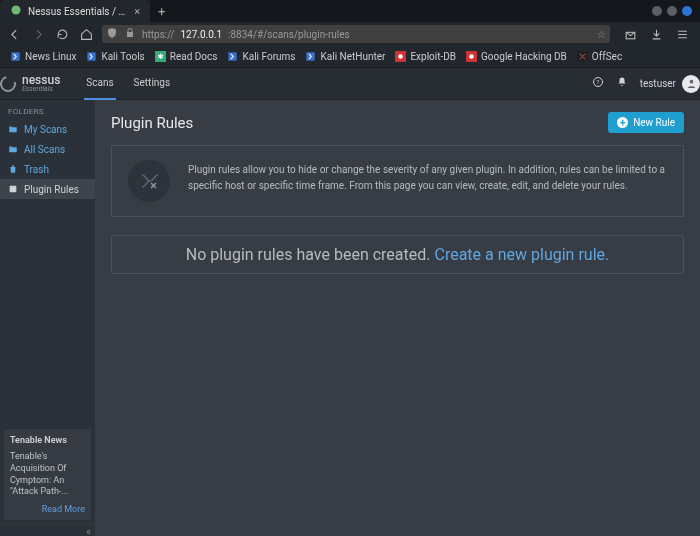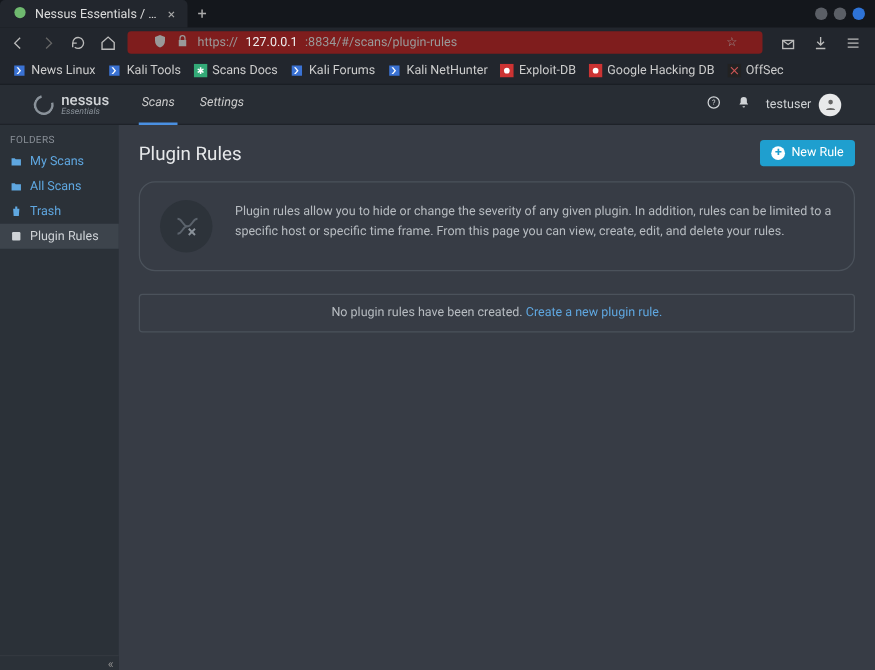--- a/index.html
+++ b/index.html
@@ -12,40 +12,40 @@
 .tab-title { white-space: nowrap; overflow: hidden; text-overflow: ellipsis; flex: 1; }
 .tab .close { color: #aaa; font-size: 11px; }
 .newtab { color: #aaa; padding: 0 8px; font-size: 13px; }
 .win-dots { margin-left: auto; display: flex; gap: 5px; padding-right: 8px; }
 .dot { width: 10px; height: 10px; border-radius: 50%; }
 .dot.g { background: #5b5f66; } .dot.y { background: #5b5f66; } .dot.b { background: #2e73d6; }
 
 .navbar { display: flex; align-items: center; height: 24px; padding: 0 6px; gap: 8px; }
 .nav-btn { width: 16px; height: 16px; display: flex; align-items: center; justify-content: center; color: #bbb; }
 .nav-btn svg { width: 13px; height: 13px; fill: #bbb; }
-.urlbar { flex: 1; display: flex; align-items: center; height: 18px; background: #7f1d1d; border-radius: 3px; padding: 0 20px; gap: 6px; font-size: 10px; color: #999; }
+.urlbar { flex: 1; display: flex; align-items: center; height: 18px; background: #404040; border-radius: 3px; padding: 0 4px; gap: 6px; font-size: 10px; color: #999; }
 .urlbar .lock { color: #999; }
 .urlbar .host { color: #eee; text-align: center; }
 .urlbar .star { margin-left: auto; color: #999; }
 .right-icons { display: flex; gap: 10px; padding: 0 4px; }
 
 .bookmarks { display: flex; align-items: center; gap: 10px; height: 22px; padding: 0 10px; font-size: 10px; background: #22262d; border-bottom: 1px solid #1a1e24; }
 .bm { display: flex; align-items: center; gap: 4px; color: #ccc; }
 .bm .favicon { width: 11px; height: 11px; display: inline-flex; align-items: center; justify-content: center; border-radius: 2px; }
 .fav-svg { width: 11px; height: 11px; }
 
 
 .app { display: flex; flex-direction: column; height: calc(536px - 68px); background: #2b3138; }
-.app-header { display: flex; align-items: center; height: 32px; background: #282d34; border-bottom: 1px solid #1e2228; padding: 0 27px; }
+.app-header { display: flex; align-items: center; height: 32px; background: #282d34; border-bottom: 1px solid #1e2228; padding: 0 0; }
 .logo { display: flex; align-items: center; gap: 6px; color: #d0d3d6; font-size: 12px; }
 .logo-mark { width: 16px; height: 16px; border: 2px solid #8a929a; border-radius: 50%; border-top-color: transparent; transform: rotate(30deg); }
 .logo-text { display: flex; flex-direction: column; line-height: 1; }
 .logo-text .l1 { font-size: 12px; font-weight: 500; }
 .logo-text .l2 { font-size: 7px; color: #8a929a; font-style: italic; }
-.top-tabs { display: flex; gap: 16px; margin-left: 24px; font-style: italic; }
+.top-tabs { display: flex; gap: 16px; margin-left: 24px; }
 .top-tab { font-size: 10px; color: #ccc; padding: 10px 2px; }
 .top-tab.active { border-bottom: 2px solid #4a90e2; }
 .header-right { margin-left: auto; display: flex; align-items: center; gap: 12px; }
 .header-right .hico { color: #d0d3d6; font-size: 11px; }
 .user { display: flex; align-items: center; gap: 6px; font-size: 10px; color: #d0d3d6; }
 .avatar { width: 18px; height: 18px; border-radius: 50%; background: #e8e9ea; display: flex; align-items: center; justify-content: center; }
 .avatar svg { width: 11px; height: 11px; fill: #666; }
 
 
 .app-body { flex: 1; display: flex; background: #373c45; position: relative; }
@@ -59,26 +59,26 @@
 .side-news .nb { color: #bfc4c9; line-height: 1.3; }
 .side-news .rm { display: block; text-align: right; color: #5f9fe0; margin-top: 6px; font-size: 9px; }
 .collapse { height: 12px; color: #888; font-size: 10px; text-align: right; padding: 1px 4px; background: #2b3138; border-top: 1px solid #33383f; }
 
 .main { flex: 1; padding: 12px 16px; overflow: auto; }
 .page-head { display: flex; align-items: center; margin-bottom: 12px; }
 .page-title { font-size: 15px; font-weight: 400; color: #e6e8ea; }
 .new-rule { margin-left: auto; background: #1f9fcf; color: #fff; font-size: 10px; padding: 5px 9px; border-radius: 3px; display: flex; align-items: center; gap: 5px; border: none; cursor: pointer; }
 .new-rule .plus { width: 11px; height: 11px; border-radius: 50%; background: #fff; color: #1f9fcf; display: inline-flex; align-items: center; justify-content: center; font-size: 10px; font-weight: bold; line-height: 1; }
 
-.info-box { display: flex; gap: 18px; border: 1px solid #4b525b; border-radius: 13px; padding: 14px 16px; margin-bottom: 18px; }
+.info-box { display: flex; gap: 18px; border: 1px solid #4b525b; border-radius: 1px; padding: 14px 16px; margin-bottom: 18px; }
 .info-icon { width: 42px; height: 42px; border-radius: 50%; background: #2d333a; display: flex; align-items: center; justify-content: center; flex-shrink: 0; }
 .info-icon svg { width: 24px; height: 24px; stroke: #5b636c; fill: none; stroke-width: 1.5; }
 .info-text { font-size: 10px; color: #b7bcc1; line-height: 1.55; padding-top: 2px; }
 
-.empty-box { border: 1px solid #4b525b; border-radius: 3px; padding: 9px; text-align: center; font-size: 10px; color: #b7bcc1; }
+.empty-box { border: 1px solid #4b525b; border-radius: 3px; padding: 9px; text-align: center; font-size: 16px; color: #b7bcc1; }
 .empty-box a { color: #5fa7e0; text-decoration: none; }
 
 svg.ico { width: 12px; height: 12px; fill: currentColor; }
 </style>
 </head>
 <body>
 
 <div class="browser-chrome">
   <div class="tabbar">
     <div class="tab">
@@ -171,21 +171,21 @@
         </span>
         <span>Kali Tools</span>
       </div>
       <div class="bm">
         <span class="favicon">
           <svg class="fav-svg" viewBox="0 0 24 24">
             <rect width="24" height="24" fill="#3a7"></rect>
             <text x="12" y="18" text-anchor="middle" fill="#fff" font-size="16">✱</text>
           </svg>
         </span>
-        <span>Scans Docs</span>
+        <span>Read Docs</span>
       </div>
       <div class="bm">
         <span class="favicon">
           <svg class="fav-svg" viewBox="0 0 24 24">
             <path fill="#3a72d4" d="M3 3h18v18H3z"></path>
             <path fill="#fff" d="M7 6l5 6-5 6h3l5-6-5-6z"></path>
           </svg>
         </span>
         <span>Kali Forums</span>
       </div>
@@ -294,20 +294,25 @@
           <div class="side-item sel">
             <span class="sicon">
               <svg class="ico" viewBox="0 0 24 24">
                 <rect x="4" y="4" width="16" height="16" rx="2" fill="currentColor"></rect>
               </svg>
             </span>
             <span>Plugin Rules</span>
           </div>
         </div>
       <div style="flex:1"></div>
+      <div class="side-news">
+        <div class="nh">Tenable News</div>
+        <div class="nb">Tenable's Acquisition Of Cymptom: An "Attack Path-...</div>
+        <a class="rm">Read More</a>
+      </div>
       <div class="collapse">«</div>
     </div>
 
     <div class="main">
       <div class="page-head">
         <div class="page-title">Plugin Rules</div>
         <button class="new-rule">
           <span class="plus">+</span>
           <span>New Rule</span>
         </button>

